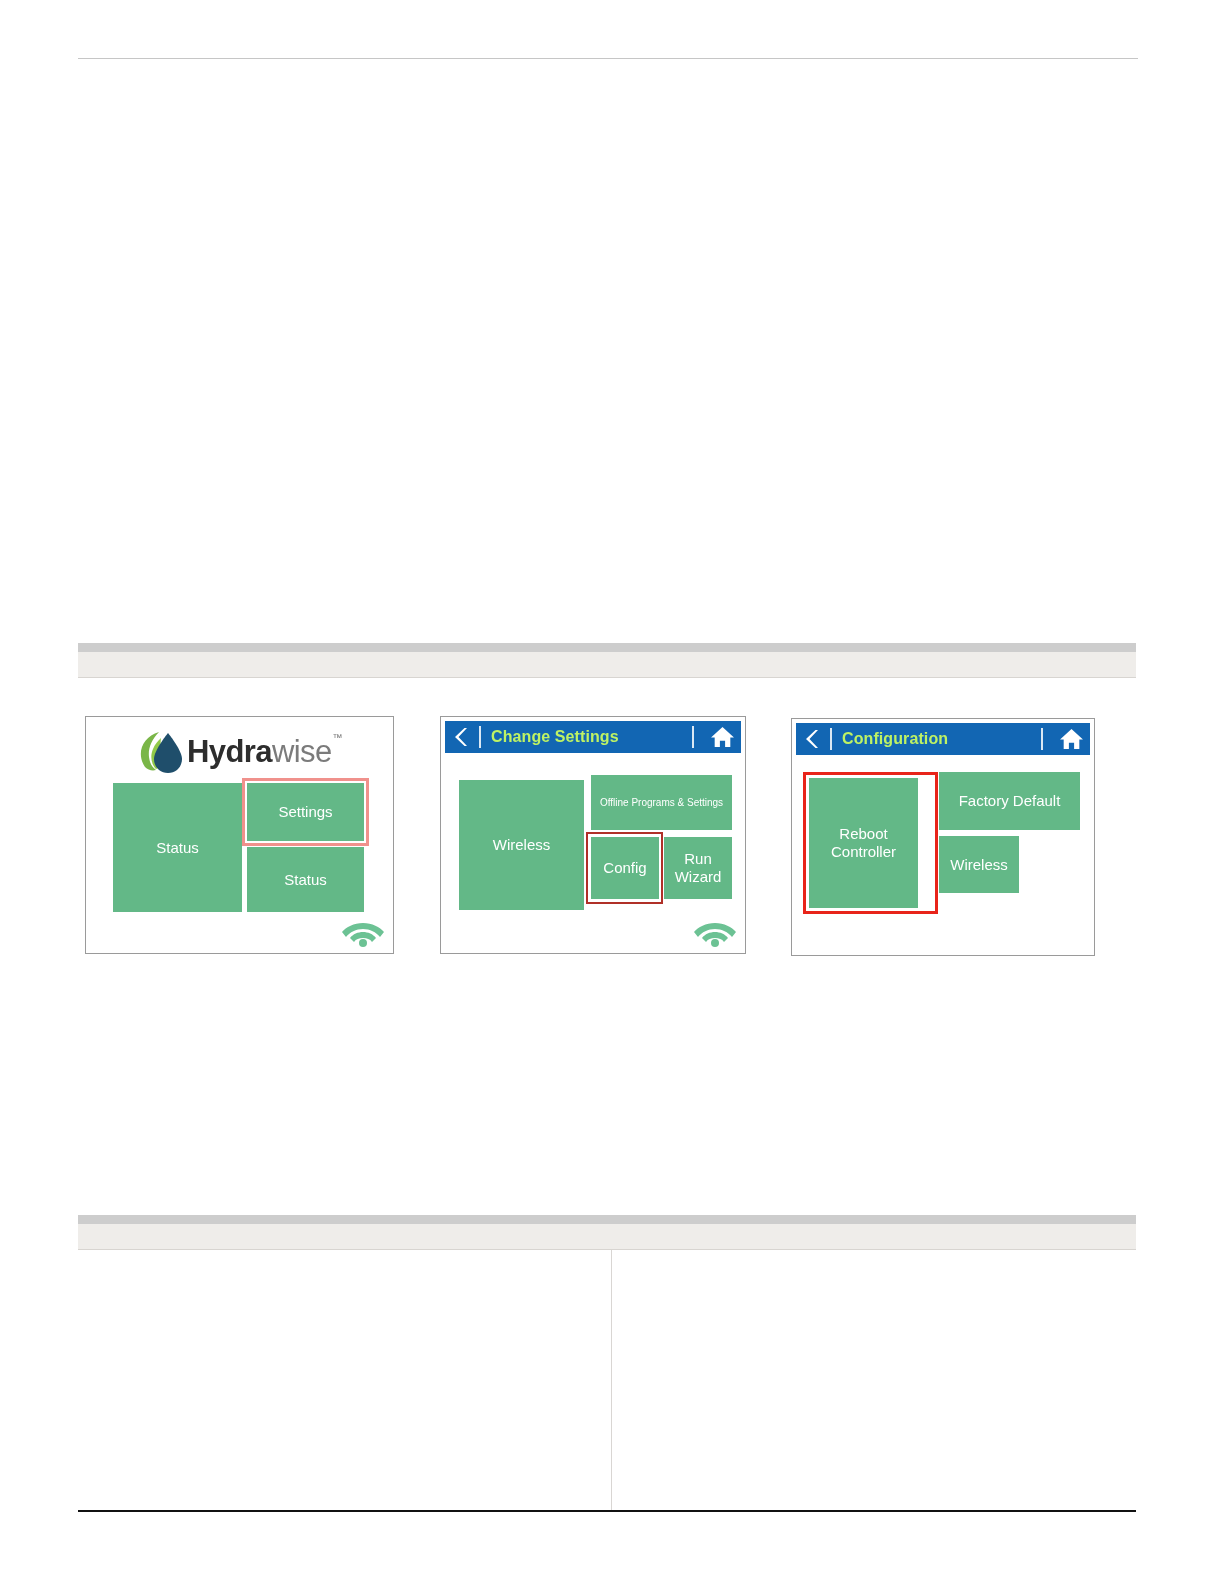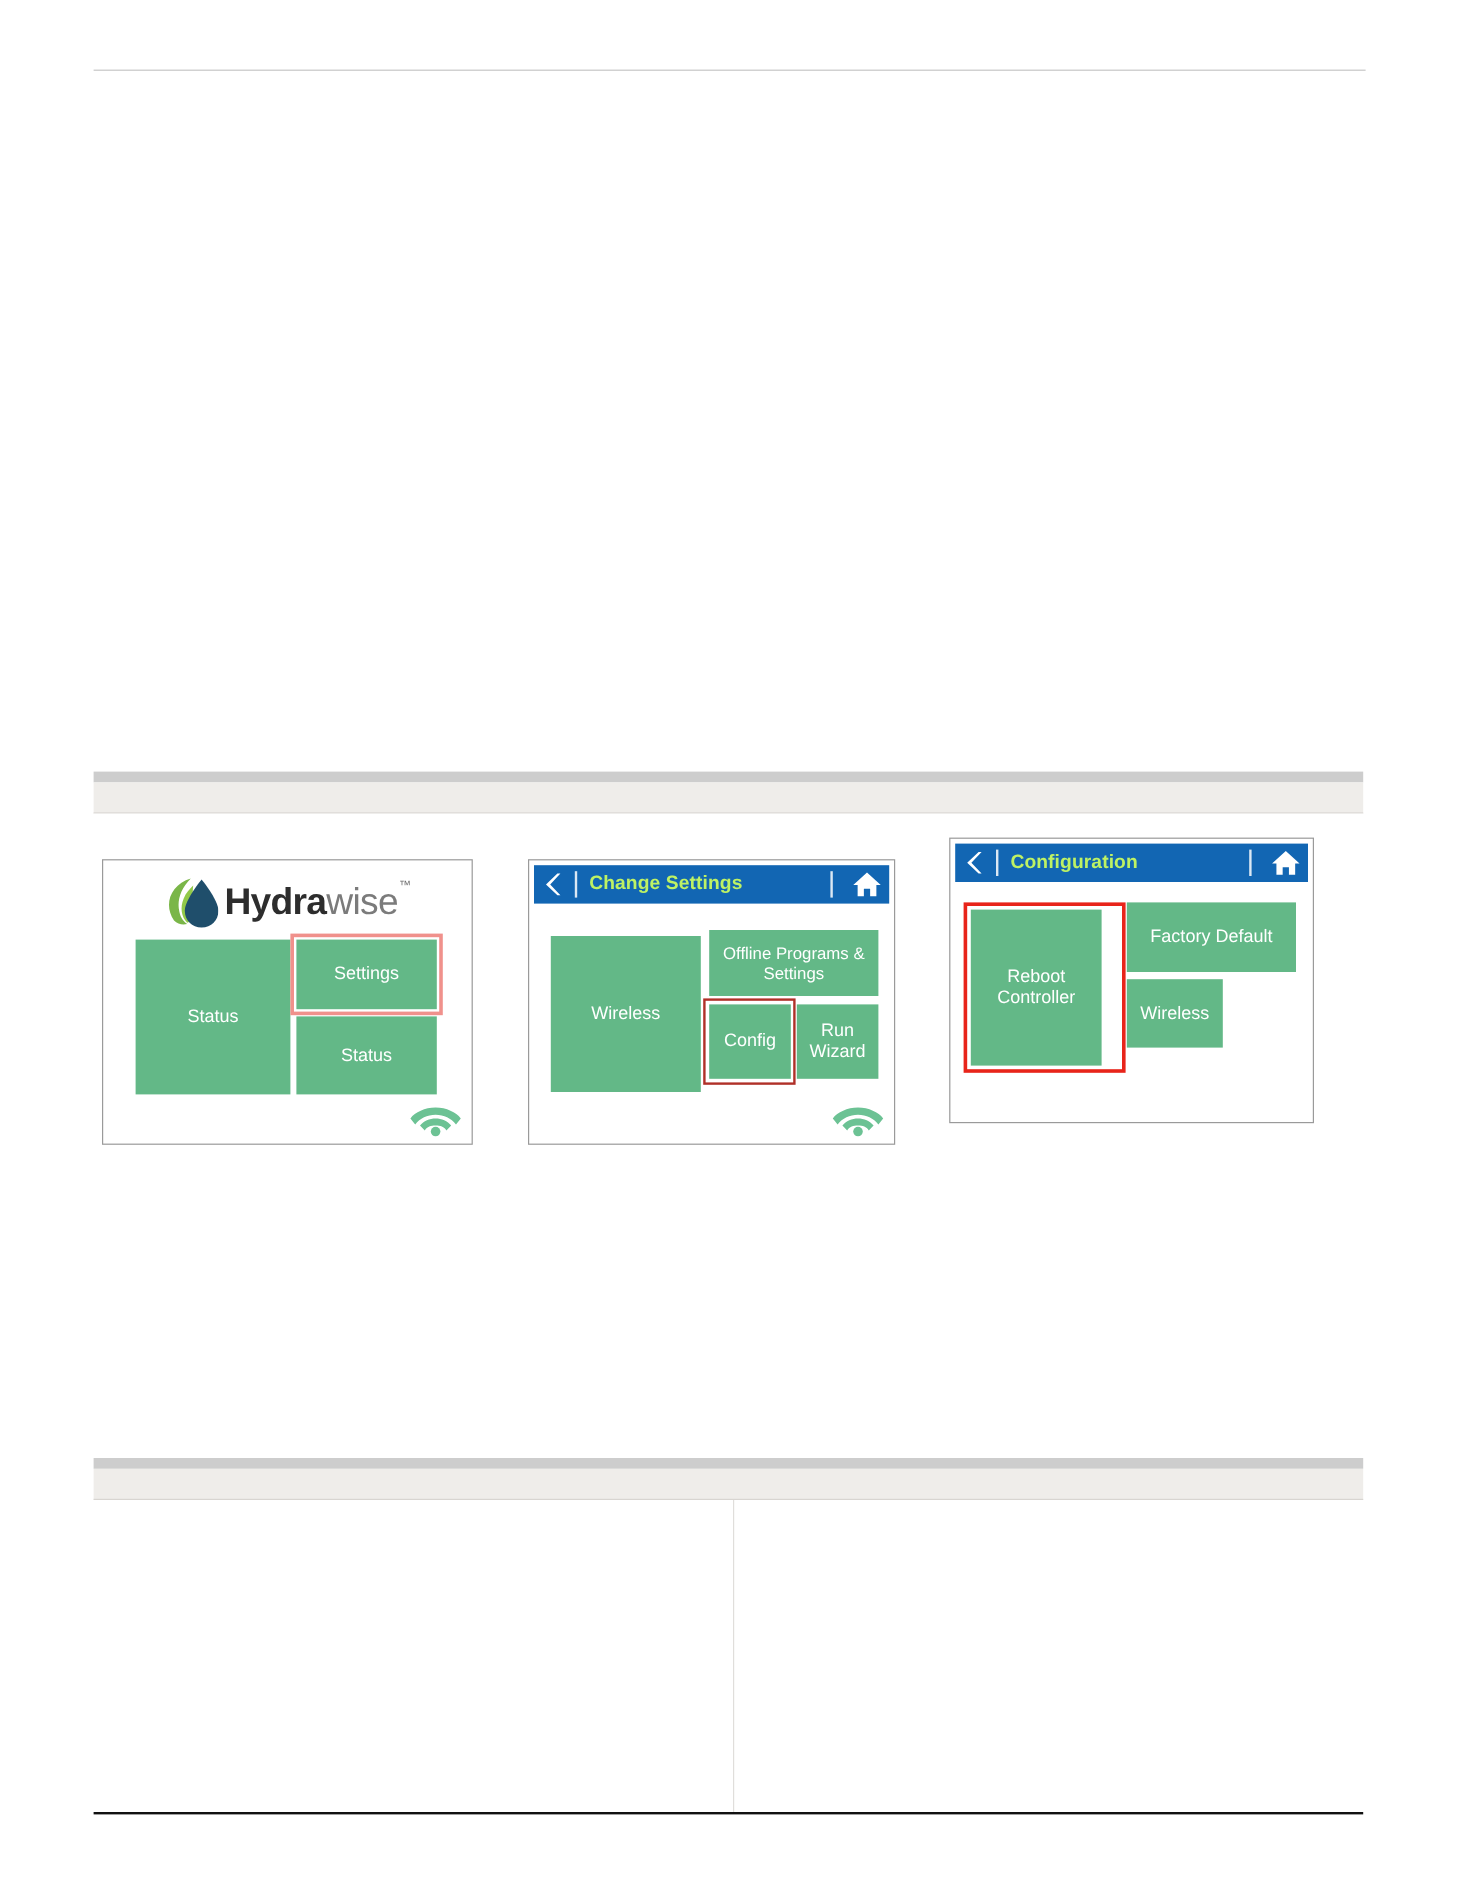--- a/index.html
+++ b/index.html
@@ -65,21 +65,21 @@
     background: #ffffff;
   }
   .screens-cell {
     display: flex;
     align-items: flex-start;
     justify-content: flex-start;
     box-sizing: border-box;
   }
   .cell-a { width: 355px; padding-left: 7px; padding-top: 38px; }
   .cell-b { width: 351px; padding-left: 7px; padding-top: 38px; }
-  .cell-c { width: 352px; padding-left: 7px; padding-top: 20px; }
+  .cell-c { width: 352px; padding-left: 7px; padding-top: 40px; }
 
   
   .screen {
     position: relative;
     background: #ffffff;
     border: 1px solid #9a9a9a;
     box-sizing: border-box;
     overflow: hidden;
   }
   .screen-home  { width: 309px; height: 238px; }
@@ -177,21 +177,21 @@
     color: #ffffff;
     display: flex;
     align-items: center;
     justify-content: center;
     text-align: center;
     font-size: 15px;
     line-height: 1.18;
     box-sizing: border-box;
     padding: 2px 5px;
   }
-  .tile.small { font-size: 14px; }
+  .tile.small { font-size: 10px; }
 
   
   .hl {
     position: absolute;
     box-sizing: border-box;
     background: transparent;
   }
   .hl-soft { border: 3px solid #f0918c; }
   .hl-dark { border: 2px solid #b03028; }
   .hl-bright { border: 3px solid #e8241a; }

